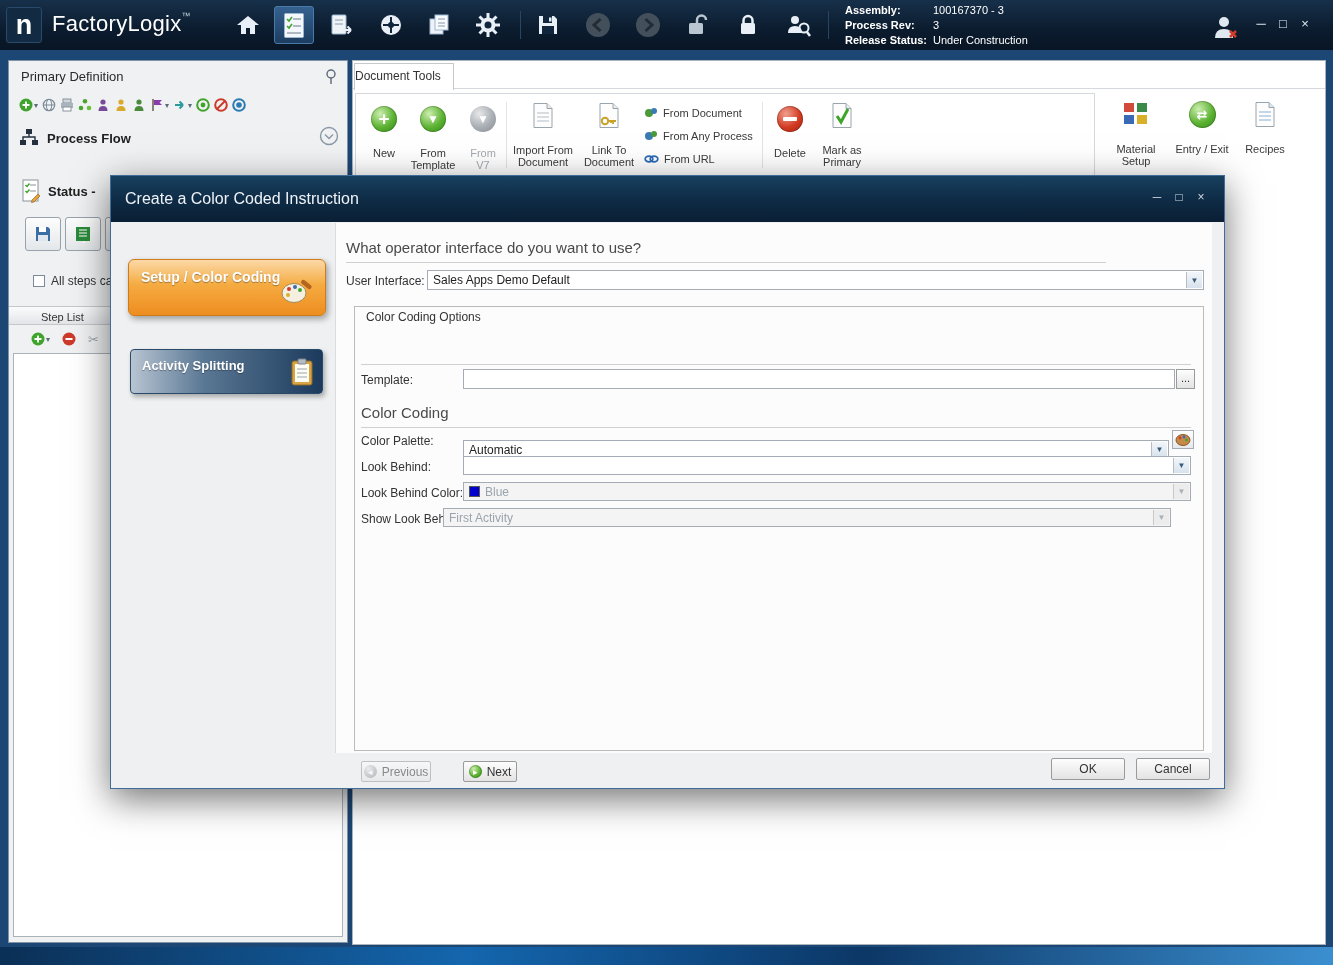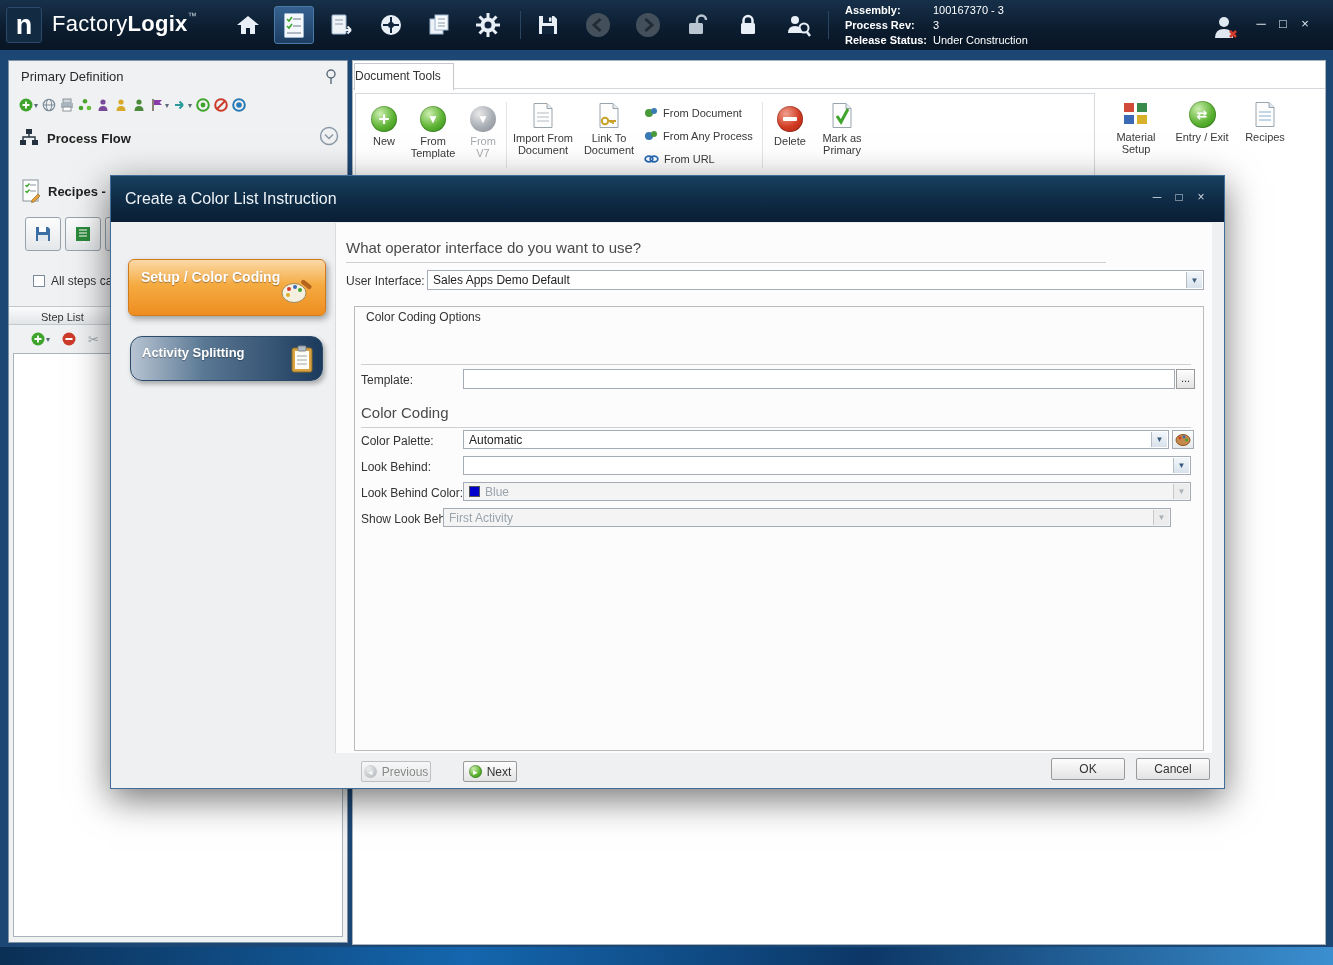--- a/index.html
+++ b/index.html
@@ -7,21 +7,21 @@
        font-family:"Liberation Sans","DejaVu Sans",sans-serif;}
   .screen{position:relative;width:1333px;height:965px;background:#1c4674;}
 
   
   .titlebar{position:absolute;left:0;top:0;width:1333px;height:50px;
     background:linear-gradient(180deg,#17304a 0%,#0c1d30 55%,#081524 100%);}
   .logo-box{position:absolute;left:6px;top:7px;width:36px;height:36px;background:#122a42;
     border:1px solid #2a4a6b;border-radius:3px;color:#fff;font-size:27px;font-weight:bold;
     text-align:center;line-height:34px;}
   .brand{position:absolute;left:52px;top:11px;color:#fff;font-size:22px;letter-spacing:.3px;}
-  .brand .bold{font-weight:bold}
+  .brand .bold{font-weight:normal}
   .brand .tm{font-size:9px;vertical-align:top;color:#c5d2de}
   .tb-btn{position:absolute;top:6px;width:40px;height:38px;display:flex;align-items:center;
     justify-content:center;cursor:pointer;}
   .tb-btn.active{background:linear-gradient(180deg,#35618f,#1d3d61);
     border:1px solid #4a7aa9;border-radius:3px;}
   .tb-sep{position:absolute;top:11px;width:1px;height:28px;background:#2a4560;}
   .tb-info{position:absolute;left:845px;top:3px;color:#fff;font-size:11px;line-height:15px;}
   .tb-info .lbl{font-weight:bold;display:inline-block;width:88px;}
   .win-glyph{position:absolute;top:16px;color:#dfe8f0;font-size:13px;width:18px;text-align:center;cursor:pointer;}
 
@@ -52,21 +52,21 @@
 
   
   .main-area{position:absolute;left:352px;top:60px;width:974px;height:885px;background:#fff;
     border:1px solid #a9b4bd;}
   .tabrow{position:absolute;left:0;top:0;width:972px;height:28px;background:#fff;border-bottom:1px solid #d5d9dd;}
   .doc-tab{position:absolute;left:1px;top:2px;width:100px;height:27px;background:#fff;
     border:1px solid #c5c9cd;border-bottom:none;font-size:12px;color:#333;text-align:left;line-height:25px;z-index:2;cursor:pointer;}
   .ribbon-box{position:absolute;left:2px;top:32px;width:740px;height:84px;border:1px solid #d5d9dd;background:#fff;}
   .ribbon-right-box{position:absolute;left:752px;top:32px;width:200px;height:84px;background:#fff;}
   .rib-item{position:absolute;text-align:center;font-size:11px;color:#3a3a3a;cursor:pointer;}
-  .rib-item .cap{margin-top:3px;line-height:12px;}
+  .rib-item .cap{margin-top:15px;line-height:12px;}
   .rib-item.disabled{color:#a5a9ad;}
   .rib-sep{position:absolute;top:8px;width:1px;height:66px;background:#e2e5e8;}
   .rib-line{position:absolute;left:0;display:flex;align-items:center;gap:5px;font-size:11px;color:#3a3a3a;cursor:pointer;white-space:nowrap;}
   .gcirc{border-radius:50%;color:#fff;font-weight:bold;display:flex;align-items:center;justify-content:center;
     background:radial-gradient(circle at 35% 30%,#cdeeb0,#5cb232 55%,#2f8a1a);box-shadow:inset 0 0 0 1px rgba(0,0,0,.18);}
   .graycirc{border-radius:50%;color:#fff;font-weight:bold;display:flex;align-items:center;justify-content:center;
     background:radial-gradient(circle at 35% 30%,#e8e8e8,#a8aeb4 55%,#868c92);}
   .redcirc{border-radius:50%;display:flex;align-items:center;justify-content:center;
     background:radial-gradient(circle at 35% 30%,#f0a08f,#d23a22 55%,#a82212);box-shadow:inset 0 0 0 1px rgba(0,0,0,.2);}
   .redbar{width:14px;height:4px;background:#fff;border-radius:1px;}
@@ -76,21 +76,21 @@
     border:1px solid #3f6c99;box-shadow:0 10px 34px rgba(0,0,0,.55);z-index:50;}
   .dlg-titlebar{position:absolute;left:0;top:0;width:100%;height:46px;
     background:linear-gradient(180deg,#17405f 0%,#0e2a44 55%,#0a1f35 100%);}
   .dlg-title{position:absolute;left:14px;top:0;line-height:46px;font-size:16px;color:#eef3f8;}
   .dlg-glyph{position:absolute;top:14px;width:16px;text-align:center;color:#cfd8e0;font-size:12px;cursor:pointer;}
   .nav-setup{position:absolute;left:17px;top:83px;width:198px;height:57px;border-radius:6px;
     background:linear-gradient(180deg,#fbd9a8 0%,#f5ab41 45%,#ee8d20 100%);
     border:1px solid #d07a1a;box-shadow:2px 3px 6px rgba(0,0,0,.35);cursor:pointer;}
   .nav-setup .txt{position:absolute;left:12px;top:9px;color:#fff;font-weight:bold;font-size:14px;text-shadow:0 1px 1px rgba(0,0,0,.35);}
   .nav-setup .ic{position:absolute;right:10px;bottom:6px;}
-  .nav-activity{position:absolute;left:19px;top:160px;width:193px;height:45px;border-radius:12px;
+  .nav-activity{position:absolute;left:19px;top:173px;width:193px;height:45px;border-radius:4px;
     background:linear-gradient(90deg,#b8c4d2 0%,#5a7894 38%,#1c3a5c 100%);
     border:1px solid #2a4a6a;box-shadow:2px 3px 5px rgba(0,0,0,.3);cursor:pointer;}
   .nav-activity .txt{position:absolute;left:11px;top:8px;color:#fff;font-weight:bold;font-size:13px;text-shadow:0 1px 1px rgba(0,0,0,.35);}
   .nav-activity .ic{position:absolute;right:8px;top:8px;}
   .dlg-content{position:absolute;left:224px;top:47px;width:877px;height:530px;background:#fcfcfc;border-left:1px solid #dcdcdc;}
   .h15{position:absolute;font-size:15px;color:#4a4a4a;}
   .uline{position:absolute;height:1px;background:#d0d0d0;}
   .flabel{position:absolute;font-size:12px;color:#333;}
   .groupbox{position:absolute;left:243px;top:130px;width:850px;height:445px;border:1px solid #bbb;}
   .combo{position:absolute;height:20px;background:#fff;border:1px solid #a5acb5;font-size:12px;color:#222;
@@ -342,21 +342,21 @@
 
     <div class="lp-editrow">
       <svg width="20" height="24" viewBox="0 0 20 24">
           <rect x="2" y="1" width="15" height="21" fill="#fff" stroke="#8a949c"></rect>
           <path d="M4.5 6 l1.5 1.5 2.5-3" stroke="#3fa42c" stroke-width="1.5" fill="none"></path>
           <line x1="9" y1="6" x2="15" y2="6" stroke="#8a949c"></line>
           <path d="M4.5 12 l1.5 1.5 2.5-3" stroke="#3fa42c" stroke-width="1.5" fill="none"></path>
           <line x1="9" y1="12" x2="15" y2="12" stroke="#8a949c"></line>
           <path d="M11 21 l6-6 2 2 -6 6 -2.5 .5 Z" fill="#e8a33d" stroke="#8a6a2a" stroke-width=".7"></path>
         </svg>
-      <span class="txt">Recipes -</span>
+      <span class="txt">Status -</span>
     </div>
 
     <div class="lp-btn" style="left:16px">
       <svg width="18" height="18" viewBox="0 0 18 18">
           <path d="M2 2 h12 l2 2 v12 H2 Z" fill="#3a6ea5"></path>
           <rect x="5" y="2" width="7" height="5" fill="#fff"></rect>
           <rect x="4" y="10" width="10" height="6" fill="#dfe6ec"></rect>
         </svg>
     </div>
     <div class="lp-btn" style="left:56px">
@@ -511,21 +511,21 @@
             <line x1="5" y1="15" x2="17" y2="15" stroke="#8ab0d0"></line>
             <line x1="5" y1="19" x2="17" y2="19" stroke="#8ab0d0"></line>
           </svg>
         <div class="cap">Recipes</div>
       </div>
     </div>
   </div>
 
   <div class="dialog">
     <div class="dlg-titlebar">
-      <span class="dlg-title">Create a Color List Instruction</span>
+      <span class="dlg-title">Create a Color Coded Instruction</span>
       <span class="dlg-glyph" style="left:1038px">─</span>
       <span class="dlg-glyph" style="left:1060px">□</span>
       <span class="dlg-glyph" style="left:1082px">×</span>
     </div>
 
     <div class="nav-setup">
       <span class="txt">Setup / Color Coding</span>
       <span class="ic">
         <svg width="36" height="28" viewBox="0 0 36 28">
             <ellipse cx="15" cy="16" rx="12" ry="9.5" fill="#f5efdf" stroke="#a08a5a"></ellipse>
@@ -570,21 +570,21 @@
     <div class="uline" style="left:250px;top:188px;width:830px"></div>
 
     <span class="flabel" style="left:250px;top:197px">Template:</span>
     <div class="textbox" style="left:352px;top:193px;width:712px"></div>
     <div class="browse-btn" style="left:1065px;top:193px">...</div>
 
     <span class="h15" style="left:250px;top:228px">Color Coding</span>
     <div class="uline" style="left:250px;top:251px;width:830px"></div>
 
     <span class="flabel" style="left:250px;top:258px">Color Palette:</span>
-    <div class="combo" style="left:352px;top:254px;width:706px;height:19px">
+    <div class="combo" style="left:352px;top:264px;width:706px;height:19px">
       <span>Automatic</span>
       <span class="arrow">
           <span>▼</span>
         </span>
     </div>
     <div class="tool-sq" style="left:1061px;top:254px">
       <svg width="16" height="13" viewBox="0 0 16 13">
           <ellipse cx="8" cy="7" rx="7" ry="5.5" fill="#c58a4a" stroke="#8a5a2a"></ellipse>
           <circle cx="5" cy="5" r="1.4" fill="#d23a2a"></circle>
           <circle cx="9" cy="4" r="1.4" fill="#3a6ab5"></circle>

